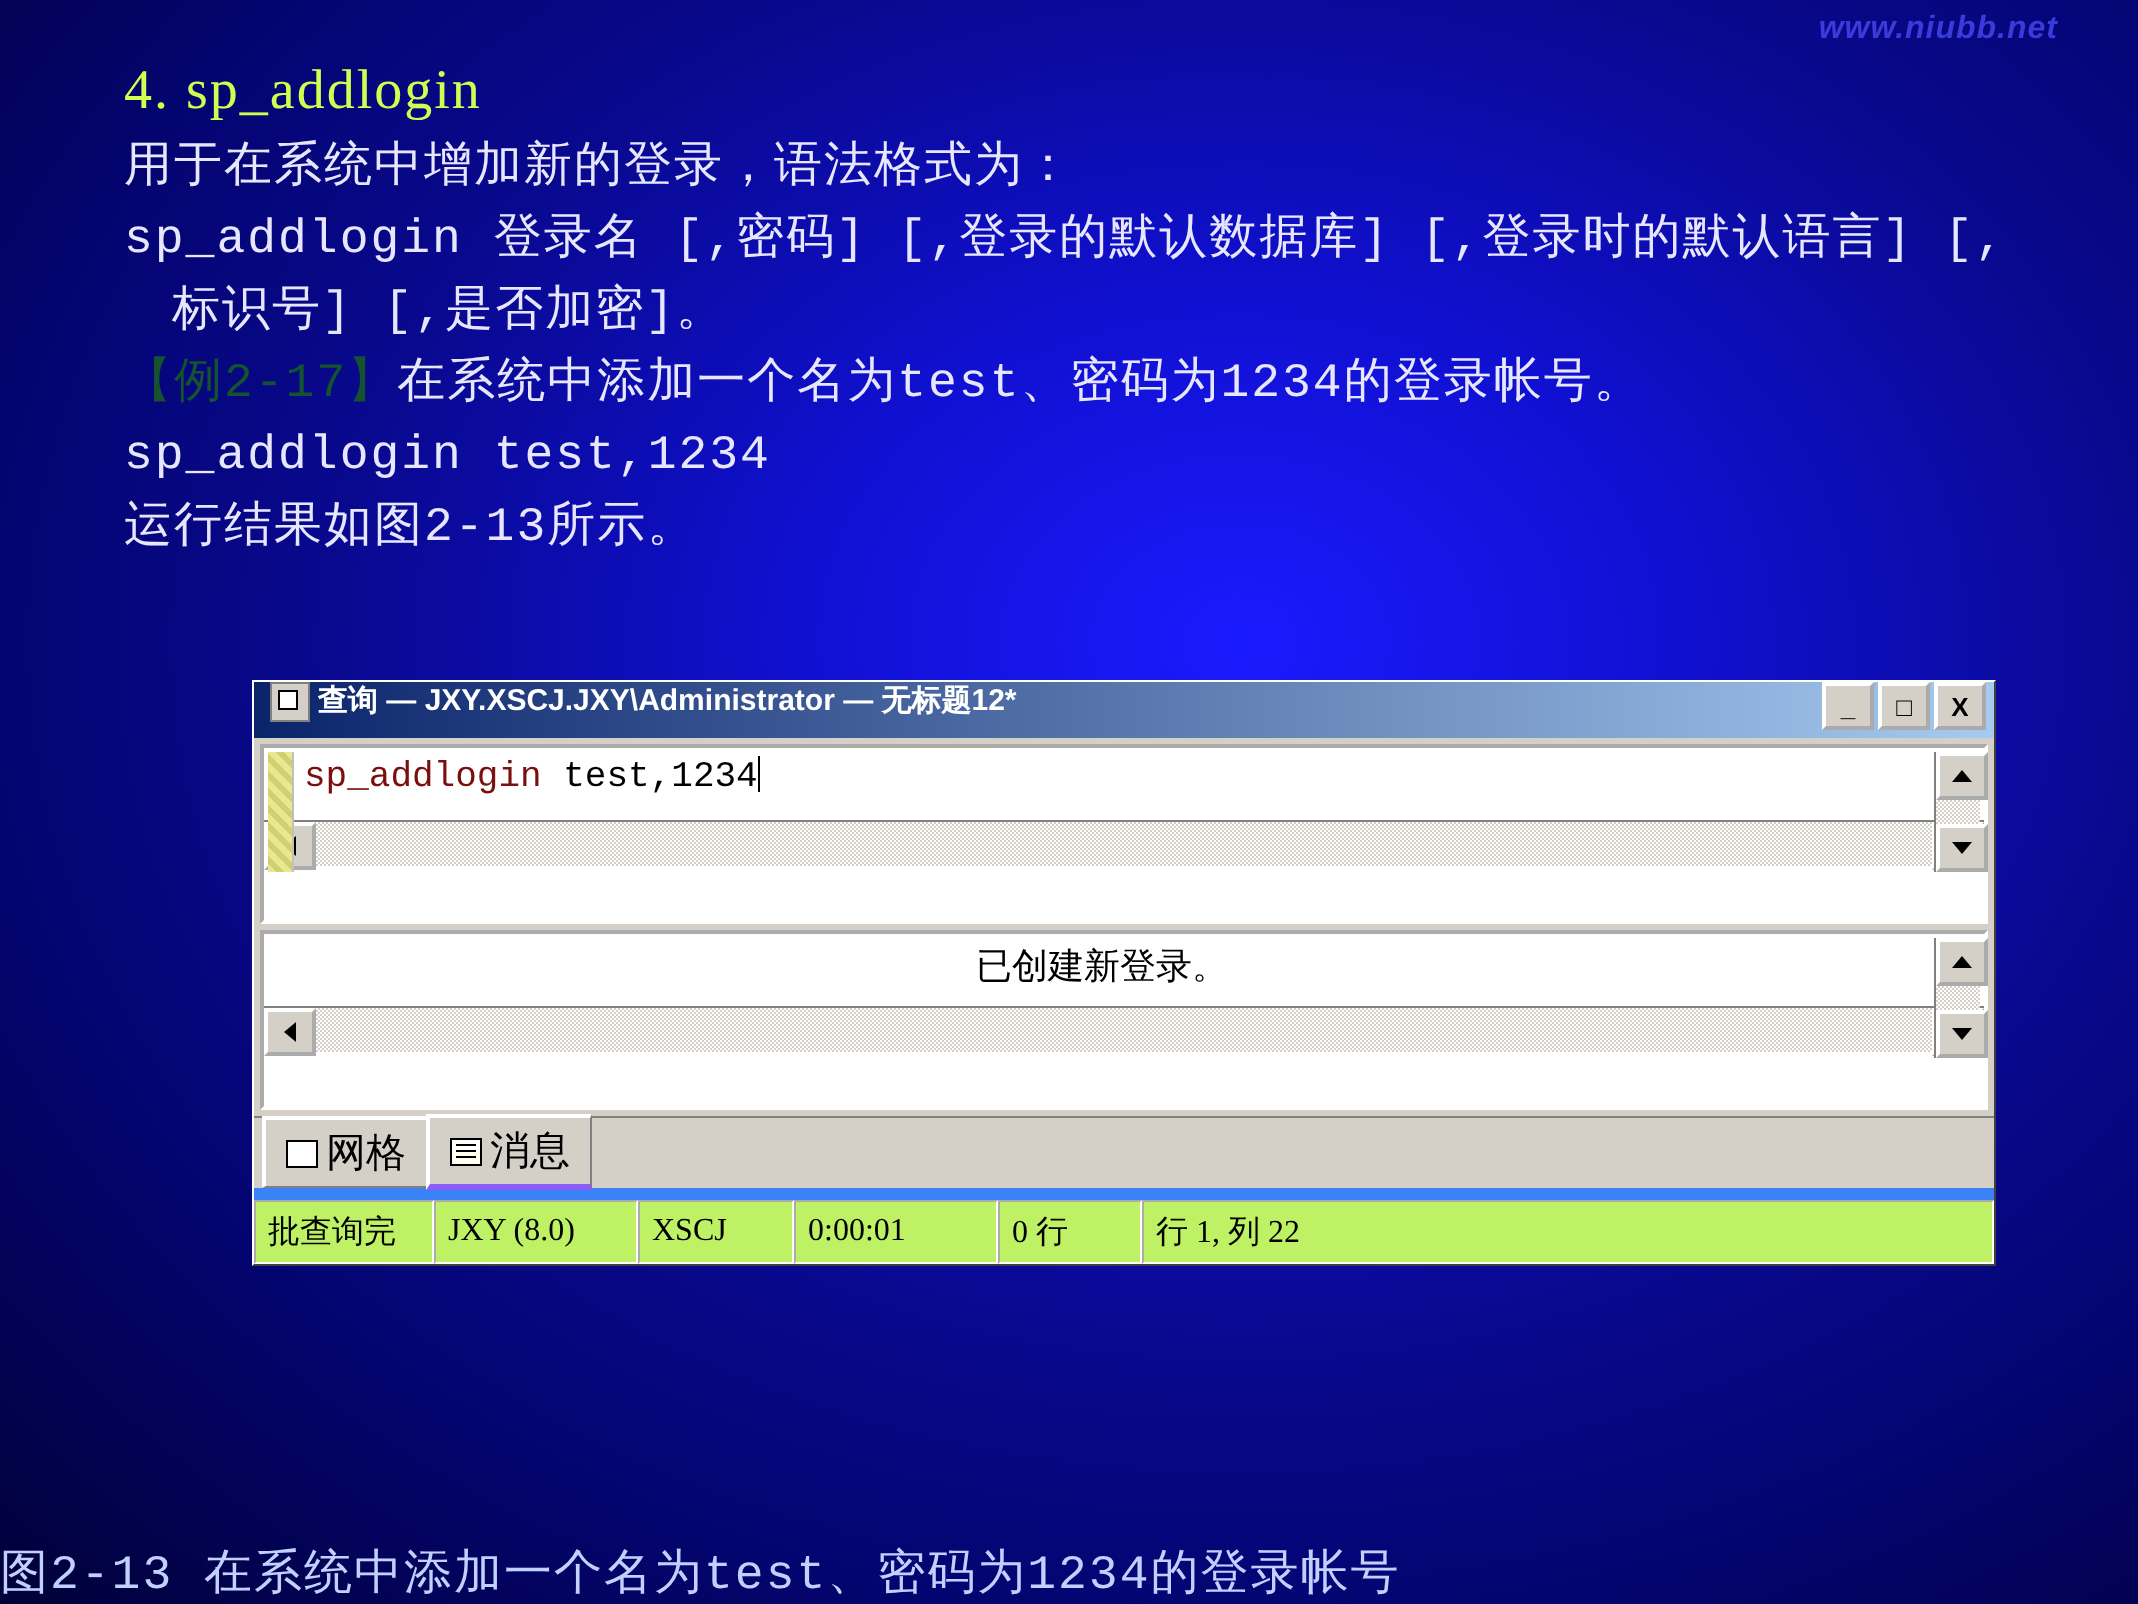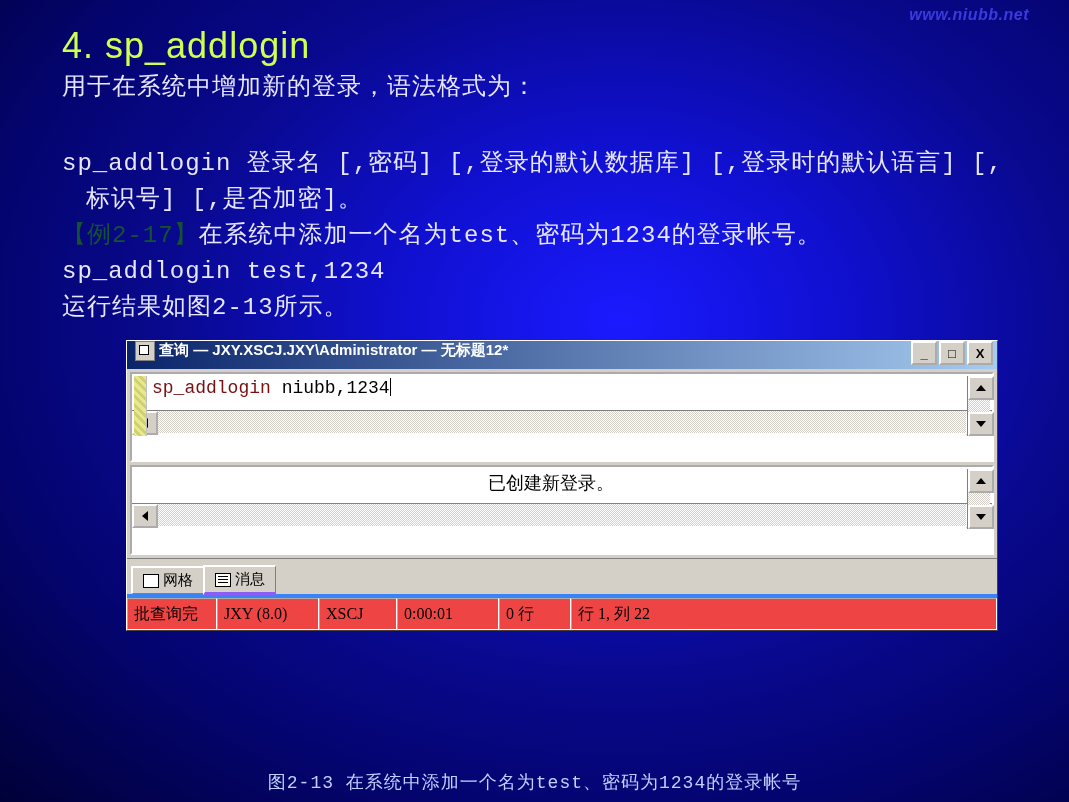--- a/index.html
+++ b/index.html
@@ -8,25 +8,25 @@
   }
   .watermark{
     position:absolute;top:6px;right:40px;
     font-family:"Arial","Helvetica",sans-serif;font-style:italic;font-weight:bold;
     color:#3b3bdc;font-size:16px;letter-spacing:0.5px;
   }
   .content{
     position:absolute;left:62px;top:28px;width:960px;
     color:#e6e6ff;font-size:24px;line-height:36px;letter-spacing:1px;
   }
-  .content .heading{color:#d0ff50;font-family:Liberation Sans, sans-serif;font-size:36px;}
+  .content .heading{color:#d0ff50;font-family:Liberation Serif, serif;font-size:28px;}
   .content .example-label{color:#14532d;}
   .caption{
-    position:absolute;left:0;width:1069px;top:770px;text-align:center;
-    color:#c0d0ff;font-size:18px;letter-spacing:1px;
+    position:absolute;left:0;width:1069px;top:770px;text-align:left;
+    color:#c0d0ff;font-size:24px;letter-spacing:1px;
   }
   
   .win{
     position:absolute;left:126px;top:340px;width:870px;
     background:#d4d0c8;border:1px solid #000;
     border-top-color:#fff;border-left-color:#fff;border-right-color:#404040;border-bottom-color:#404040;
   }
   .titlebar{
     height:28px;background:linear-gradient(to right,#0a246a,#a6caf0);
     display:flex;align-items:flex-start;color:#fff;font-size:15px;font-weight:bold;
@@ -75,64 +75,64 @@
   .arrow.left{border-top:5px solid transparent;border-bottom:5px solid transparent;border-right:6px solid #000;}
   .arrow.right{border-top:5px solid transparent;border-bottom:5px solid transparent;border-left:6px solid #000;}
   .arrow.up{border-left:5px solid transparent;border-right:5px solid transparent;border-bottom:6px solid #000;}
   .arrow.down{border-left:5px solid transparent;border-right:5px solid transparent;border-top:6px solid #000;}
   .tabs{
     height:32px;padding:3px 4px 0 4px;display:flex;align-items:flex-end;gap:0;
     border-top:1px solid #808080;background:#d4d0c8;
   }
   .tab{
     border:1px solid #808080;border-top:2px solid #fff;border-left:2px solid #fff;
-    background:#d4d0c8;padding:3px 10px;font-size:15px;display:flex;align-items:center;gap:4px;
+    background:#d4d0c8;padding:3px 10px;font-size:20px;display:flex;align-items:center;gap:4px;
     margin-right:-1px;font-family:"SimSun";
   }
   .tab .ticon{width:14px;height:12px;border:1px solid #000;background:#fff;position:relative;}
   .tab.active{border-bottom:3px solid #8b5cf6;position:relative;top:1px;}
   .tab.msg .ticon{background:linear-gradient(#fff 50%,#ffe 50%);}
   .tab.msg .ticon::after{content:"";position:absolute;left:2px;top:2px;right:2px;height:1px;background:#000;box-shadow:0 3px 0 #000,0 6px 0 #000;}
   .status{
-    display:flex;border-top:4px solid #3b82f6;background:#ef4444;height:32px;
+    display:flex;border-top:6px solid #3b82f6;background:#bef264;height:32px;
   }
   .cell{
     border:1px inset #fff;padding:4px 6px;font-size:16px;font-family:"SimSun","Tahoma";white-space:nowrap;
     display:flex;align-items:center;
   }
 </style>
 </head>
 <body>
 
 <div class="watermark">www.niubb.net</div>
 
 <div class="content">
   <div><span class="heading">4. sp_addlogin</span></div>
   <div>用于在系统中增加新的登录，语法格式为：</div>
-  <div style="text-indent:-24px;padding-left:24px;margin-top:40px;">sp_addlogin 登录名 [,密码] [,登录的默认数据库] [,登录时的默认语言] [,标识号] [,是否加密]。</div>
+  <div style="text-indent:-24px;padding-left:24px;">sp_addlogin 登录名 [,密码] [,登录的默认数据库] [,登录时的默认语言] [,标识号] [,是否加密]。</div>
   <div>
     <span class="example-label">【例2-17】</span><span>在系统中添加一个名为test、密码为1234的登录帐号。</span>
   </div>
   <div style="font-family:'Courier New',monospace;">sp_addlogin test,1234</div>
   <div>运行结果如图2-13所示。</div>
 </div>
 
 <div class="win">
   <div class="titlebar">
     <div class="appicon"></div>
     <div class="ttl">查询 — JXY.XSCJ.JXY\Administrator — 无标题12*</div>
     <div class="winbtn">_</div>
     <div class="winbtn">□</div>
     <div class="winbtn">X</div>
   </div>
 
   <div class="pane pane1" style="height:86px;">
     <div class="gutter"></div>
     <div class="pane-inner">
-      <span class="kw">sp_addlogin</span><span> niubb,1234</span><span class="cursor"></span>
+      <span class="kw">sp_addlogin</span><span> test,1234</span><span class="cursor"></span>
     </div>
     <div class="vscroll">
       <div class="sbtn">
           <div class="arrow up"></div>
         </div>
       <div class="sbtn">
           <div class="arrow down"></div>
         </div>
     </div>
     <div class="hscroll">

